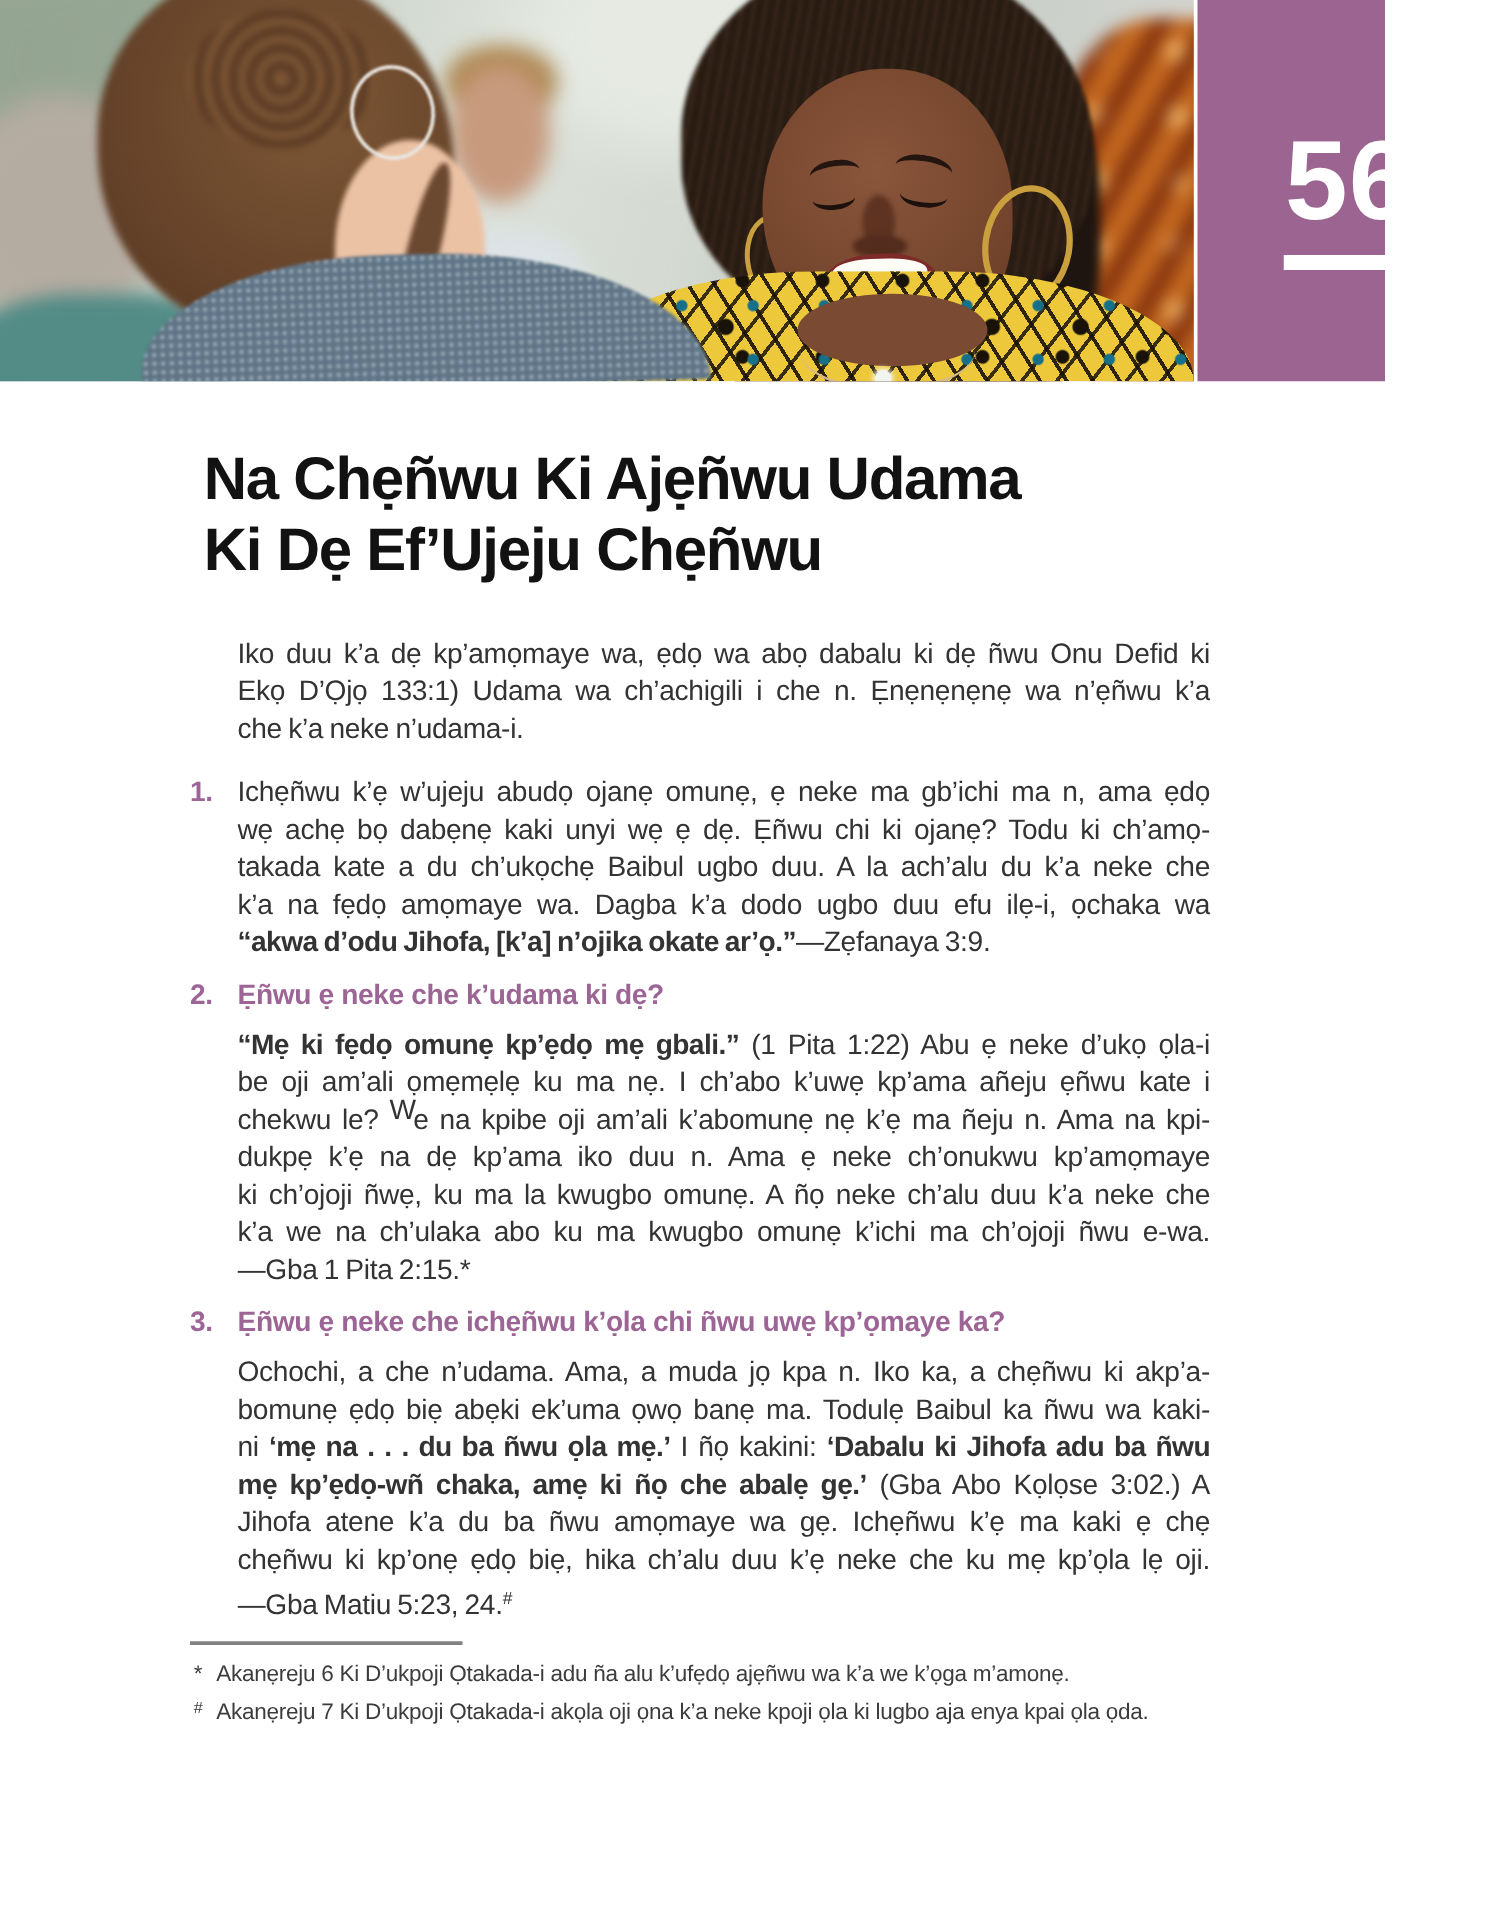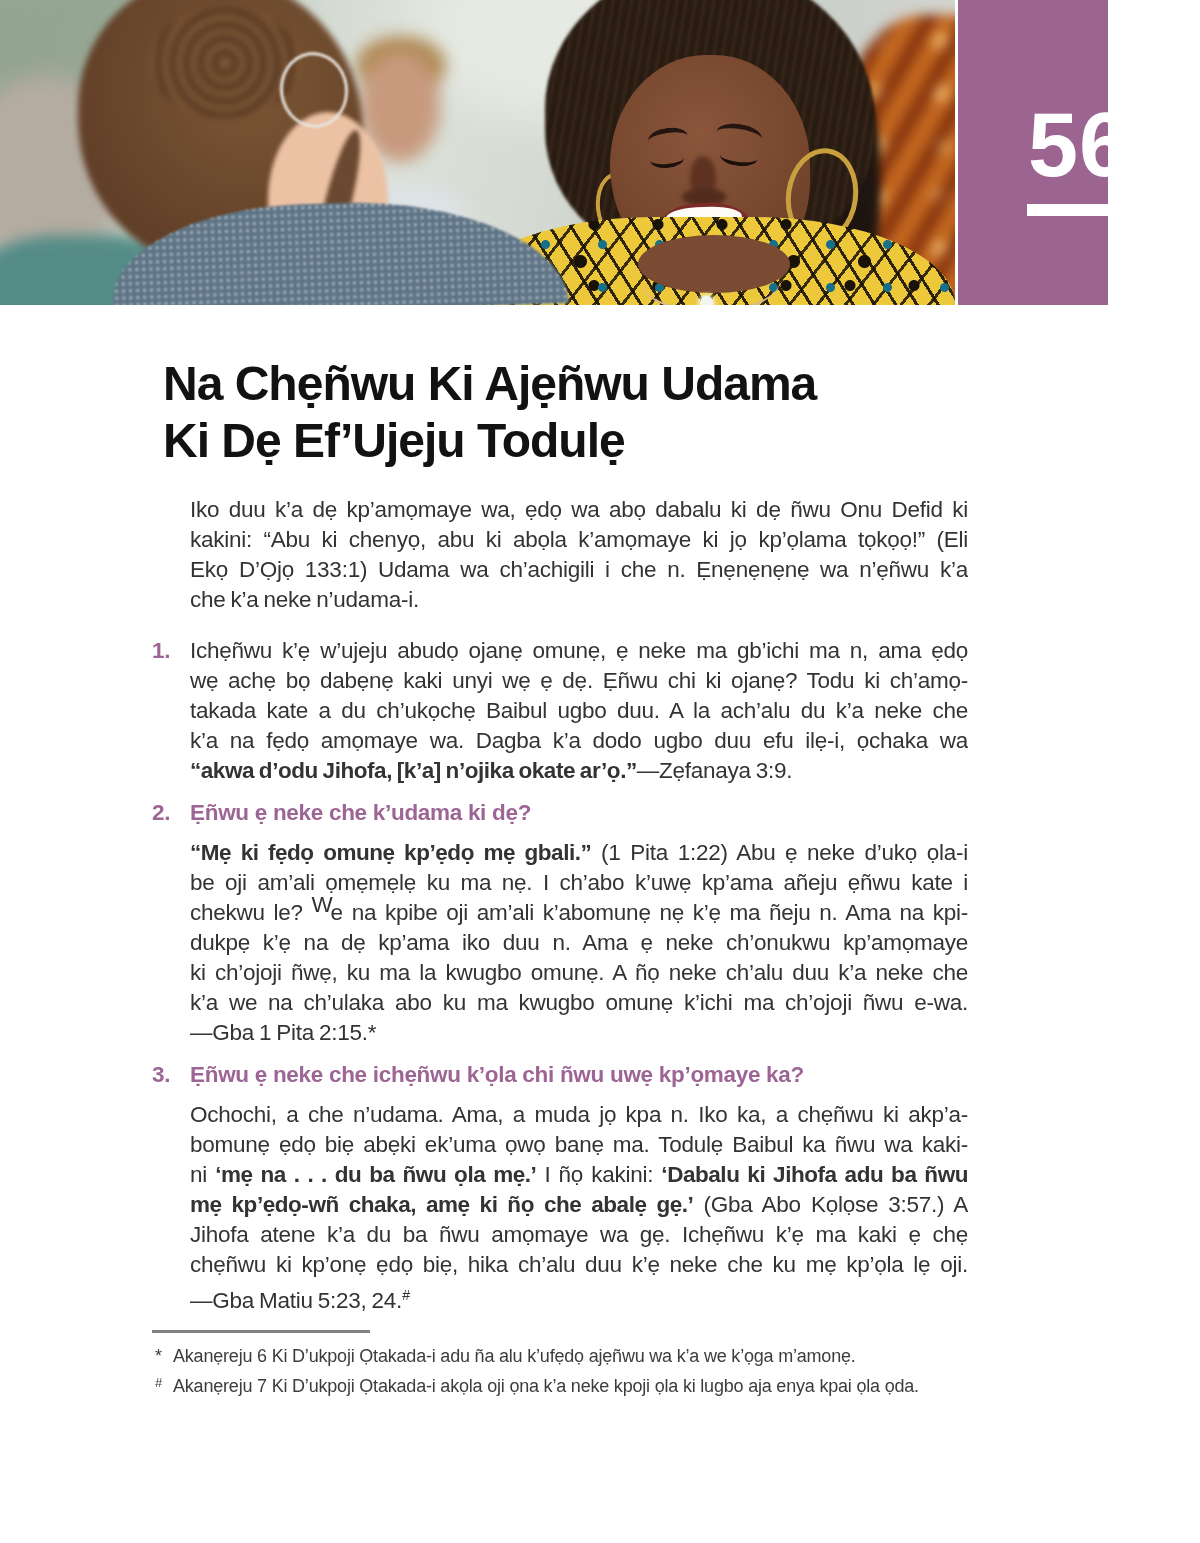--- a/index.html
+++ b/index.html
@@ -80,21 +80,21 @@
   .lesson-badge{position:absolute;left:958px;top:0;width:242px;height:305px;background:var(--accent-bg,#9b6491);
                 text-align:center;}
   .lesson-number{margin-top:100px;font-size:90px;line-height:90px;font-weight:bold;color:#fff;letter-spacing:1px;}
   .lesson-underline{width:104px;height:12px;background:#fff;margin:14px auto 0 auto;}
 
   
   .content{position:absolute;left:0;top:355px;width:1200px;}
   .title{margin:0 0 0 163px;font-size:48px;line-height:57px;font-weight:bold;color:#121212;letter-spacing:-1px;}
   .intro,.para{margin-left:190px;width:778px;font-size:22.5px;line-height:30px;color:#333;
                letter-spacing:-0.25px;word-spacing:-1px;overflow:hidden;}
-  .intro{margin-top:26px;margin-bottom:21px;}
+  .intro{margin-top:39px;margin-bottom:21px;}
   .tline{text-align:justify;text-align-last:justify;white-space:normal;}
   .tline.tlast{text-align-last:left;}
   .seg-bold{font-weight:bold;letter-spacing:-0.45px;}
   .seg-sup{font-size:14px;vertical-align:8px;letter-spacing:0;}
   .seg-raised{position:relative;top:-8px;margin-right:-2px;}
   .section{margin-bottom:12px;}
   .question{position:relative;margin:0 0 10px 190px;width:818px;font-size:22.5px;line-height:30px;
             font-weight:bold;color:var(--accent-text,#9d6595);letter-spacing:-0.3px;}
   .q-num{position:absolute;left:-38px;}
   .fn-rule{margin:14px 0 8px 152px;width:218px;height:3px;background:#828282;}
@@ -147,25 +147,24 @@
       <div class="fg-earring"></div>
       <div class="fg-top"></div>
     </div>
     <div class="lesson-badge">
       <div class="lesson-number">56</div>
       <div class="lesson-underline"></div>
     </div>
   </header>
 
   <main class="content">
-    <h1 class="title"><span>Na Chẹñwu Ki Ajẹñwu Udama</span><br><span>Ki Dẹ Ef’Ujeju Todulẹ</span></h1>
+    <h1 class="title"><span>Na Chẹñwu Ki Ajẹñwu Udama</span><br><span>Ki Dẹ Ef’Ujeju Chẹñwu</span></h1>
 
     <div class="intro">
         <div class="tline"><span>Iko duu k’a dẹ kp’amọmaye wa, ẹdọ wa abọ dabalu ki dẹ ñwu Onu Defid ki</span></div>
-        <div class="tline"><span>kakini: “Abu ki chenyọ, abu ki abọla k’amọmaye ki jọ kp’ọlama tọkọọ!” (Eli</span></div>
         <div class="tline"><span>Ekọ D’Ọjọ 133:1) Udama wa ch’achigili i che n. Ẹnẹnẹnẹnẹ wa n’ẹñwu k’a</span></div>
         <div class="tline tlast"><span>che k’a neke n’udama-i.</span></div>
       </div>
 
     <section class="section">
       <h2 class="question"><span class="q-num">1.</span></h2>
       <div class="para">
           <div class="tline"><span>Ichẹñwu k’ẹ w’ujeju abudọ ojanẹ omunẹ, ẹ neke ma gb’ichi ma n, ama ẹdọ</span></div>
           <div class="tline"><span>wẹ achẹ bọ dabẹnẹ kaki unyi wẹ ẹ dẹ. Ẹñwu chi ki ojanẹ? Todu ki ch’amọ-</span></div>
           <div class="tline"><span>takada kate a du ch’ukọchẹ Baibul ugbo duu. A la ach’alu du k’a neke che</span></div>
@@ -186,21 +185,21 @@
           <div class="tline tlast"><span>—Gba 1 Pita 2:15.*</span></div>
         </div>
     </section>
 
     <section class="section">
       <h2 class="question"><span class="q-num">3.</span><span>Ẹñwu ẹ neke che ichẹñwu k’ọla chi ñwu uwẹ kp’ọmaye ka?</span></h2>
       <div class="para">
           <div class="tline"><span>Ochochi, a che n’udama. Ama, a muda jọ kpa n. Iko ka, a chẹñwu ki akp’a-</span></div>
           <div class="tline"><span>bomunẹ ẹdọ biẹ abẹki ek’uma ọwọ banẹ ma. Todulẹ Baibul ka ñwu wa kaki-</span></div>
           <div class="tline"><span>ni </span><span class="seg-bold">‘mẹ na . . . du ba ñwu ọla mẹ.’</span><span> I ñọ kakini: </span><span class="seg-bold">‘Dabalu ki Jihofa adu ba ñwu</span></div>
-          <div class="tline"><span class="seg-bold">mẹ kp’ẹdọ-wñ chaka, amẹ ki ñọ che abalẹ gẹ.’</span><span> (Gba Abo Kọlọse 3:57.) A</span></div>
+          <div class="tline"><span class="seg-bold">mẹ kp’ẹdọ-wñ chaka, amẹ ki ñọ che abalẹ gẹ.’</span><span> (Gba Abo Kọlọse 3:02.) A</span></div>
           <div class="tline"><span>Jihofa atene k’a du ba ñwu amọmaye wa gẹ. Ichẹñwu k’ẹ ma kaki ẹ chẹ</span></div>
           <div class="tline"><span>chẹñwu ki kp’onẹ ẹdọ biẹ, hika ch’alu duu k’ẹ neke che ku mẹ kp’ọla lẹ oji.</span></div>
           <div class="tline tlast"><span>—Gba Matiu 5:23, 24.</span><span class="seg-sup">#</span></div>
         </div>
     </section>
 
     <div class="fn-rule"></div>
 
     <div class="footnotes">
       <div class="footnote"><span class="fn-marker">*</span><span>Akanẹreju 6 Ki D’ukpoji Ọtakada-i adu ña alu k’ufẹdọ ajẹñwu wa k’a we k’ọga m’amonẹ.</span></div>

